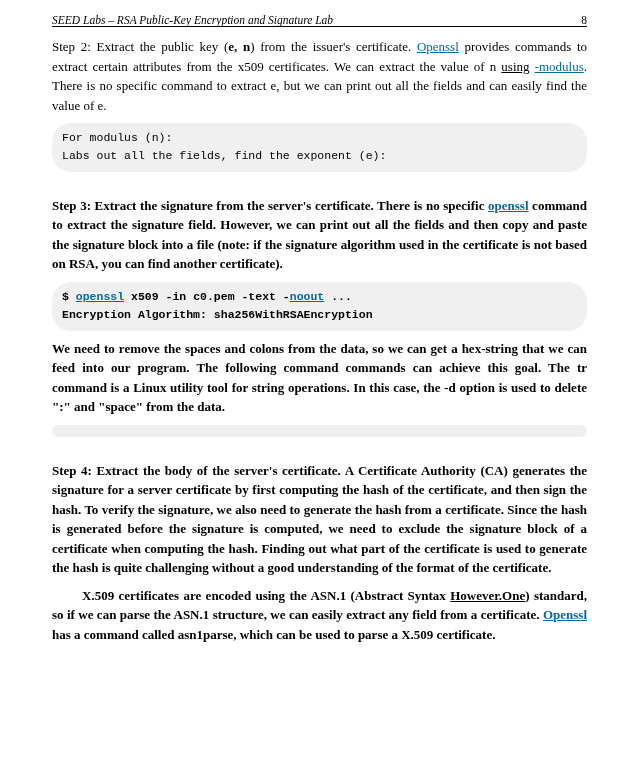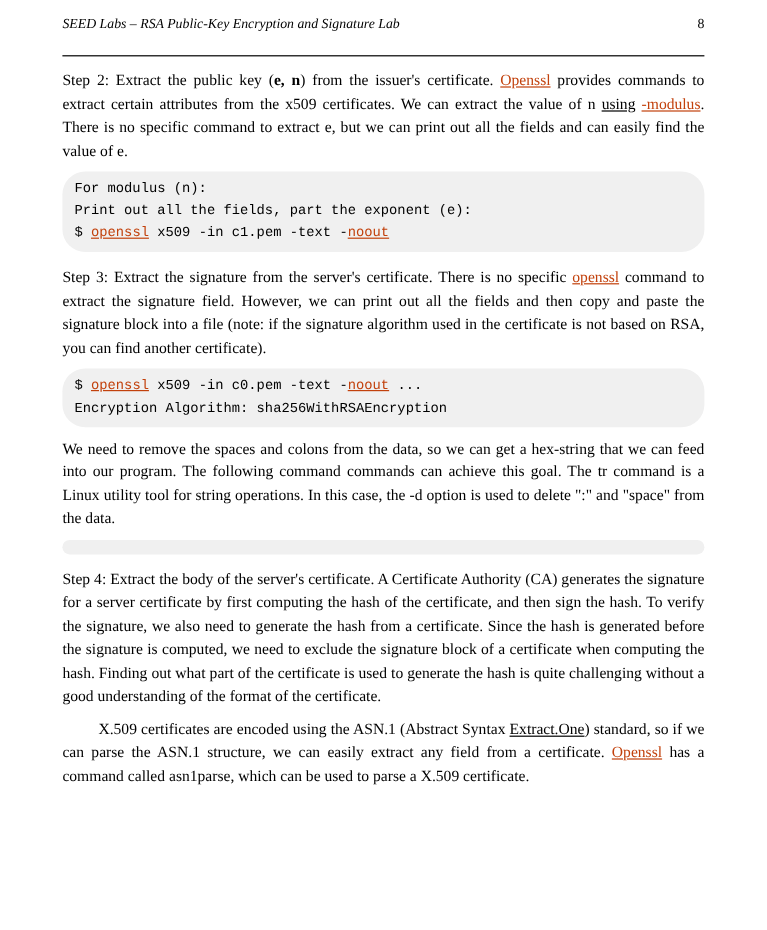--- a/index.html
+++ b/index.html
@@ -13,21 +13,21 @@
     }
     .page {
       padding: 14px 52px 14px 52px;
       position: relative;
     }
     .header {
       display: flex;
       justify-content: space-between;
       align-items: center;
       border-bottom: 1px solid #000;
-      padding-bottom: 20px;
+      padding-bottom: 0;
       margin-bottom: 10px;
       text-align: center;
     }
     .header-title {
       font-size: 11.5px;
       font-style: italic;
     }
     .header-page {
       font-size: 11.5px;
     }
@@ -44,28 +44,29 @@
       background: #f0f0f0;
       padding: 6px 10px;
       margin: 8px 0;
       font-family: 'Courier New', Courier, monospace;
       font-size: 11.5px;
       line-height: 1.6;
       white-space: pre-wrap;
       border-radius: 19px;
     }
     .red-link {
-      color: #c2410c;
+      color: #0369a1;
       text-decoration: underline;
     }
     .underline {
       text-decoration: underline;
     }
     .section-gap {
-      margin-top: 11px;
+      margin-top: 24px;
+      font-weight: bold;
     }
     .blue-link {
       color: #0000cc;
       text-decoration: underline;
     }
     .indented-para {
       text-indent: 30px;
     }
   </style>
 </head>
@@ -76,22 +77,22 @@
   <div class="header">
     <span class="header-title">SEED Labs – RSA Public-Key Encryption and Signature Lab</span>
     <span class="header-page">8</span>
   </div>
 
   <p class="step-title">
     Step 2: Extract the public key (<strong>e, n</strong>) from the issuer's certificate. <span class="red-link">Openssl</span> provides commands to extract certain attributes from the x509 certificates. We can extract the value of n <span class="underline">using</span> <span class="red-link">-modulus</span>. There is no specific command to extract e, but we can print out all the fields and can easily find the value of e.
   </p>
 
   <div class="code-block"><span>For modulus (n):
-</span><span>Print out all the fields, part the exponent (e):
-</span><span>$ <span class="red-link">openssl</span> x509 -in c1.pem -text -<span class="red-link">noout</span></span></div>
+</span><span>Labs out all the fields, find the exponent (e):
+</span></div>
 
   <div class="section-gap">
     <p>
       Step 3: Extract the signature from the server's certificate. There is no specific <span class="red-link">openssl</span> command to extract the signature field. However, we can print out all the fields and then copy and paste the signature block into a file (note: if the signature algorithm used in the certificate is not based on RSA, you can find another certificate).
     </p>
 
     <div class="code-block"><span>$ <span class="red-link">openssl</span> x509 -in c0.pem -text -<span class="red-link">noout</span> ...
 </span><span>Encryption Algorithm: sha256WithRSAEncryption
 </span></div>
 
@@ -101,18 +102,18 @@
 
     <div class="code-block"></div>
   </div>
 
   <div class="section-gap">
     <p>
       Step 4: Extract the body of the server's certificate. A Certificate Authority (CA) generates the signature for a server certificate by first computing the hash of the certificate, and then sign the hash. To verify the signature, we also need to generate the hash from a certificate. Since the hash is generated before the signature is computed, we need to exclude the signature block of a certificate when computing the hash. Finding out what part of the certificate is used to generate the hash is quite challenging without a good understanding of the format of the certificate.
     </p>
 
     <p class="indented-para">
-      X.509 certificates are encoded using the ASN.1 (Abstract Syntax <span class="underline">Extract.One</span>) standard, so if we can parse the ASN.1 structure, we can easily extract any field from a certificate. <span class="red-link">Openssl</span> has a command called asn1parse, which can be used to parse a X.509 certificate.
+      X.509 certificates are encoded using the ASN.1 (Abstract Syntax <span class="underline">However.One</span>) standard, so if we can parse the ASN.1 structure, we can easily extract any field from a certificate. <span class="red-link">Openssl</span> has a command called asn1parse, which can be used to parse a X.509 certificate.
     </p>
 
   </div>
 
 </div>
 
 </body></html>

